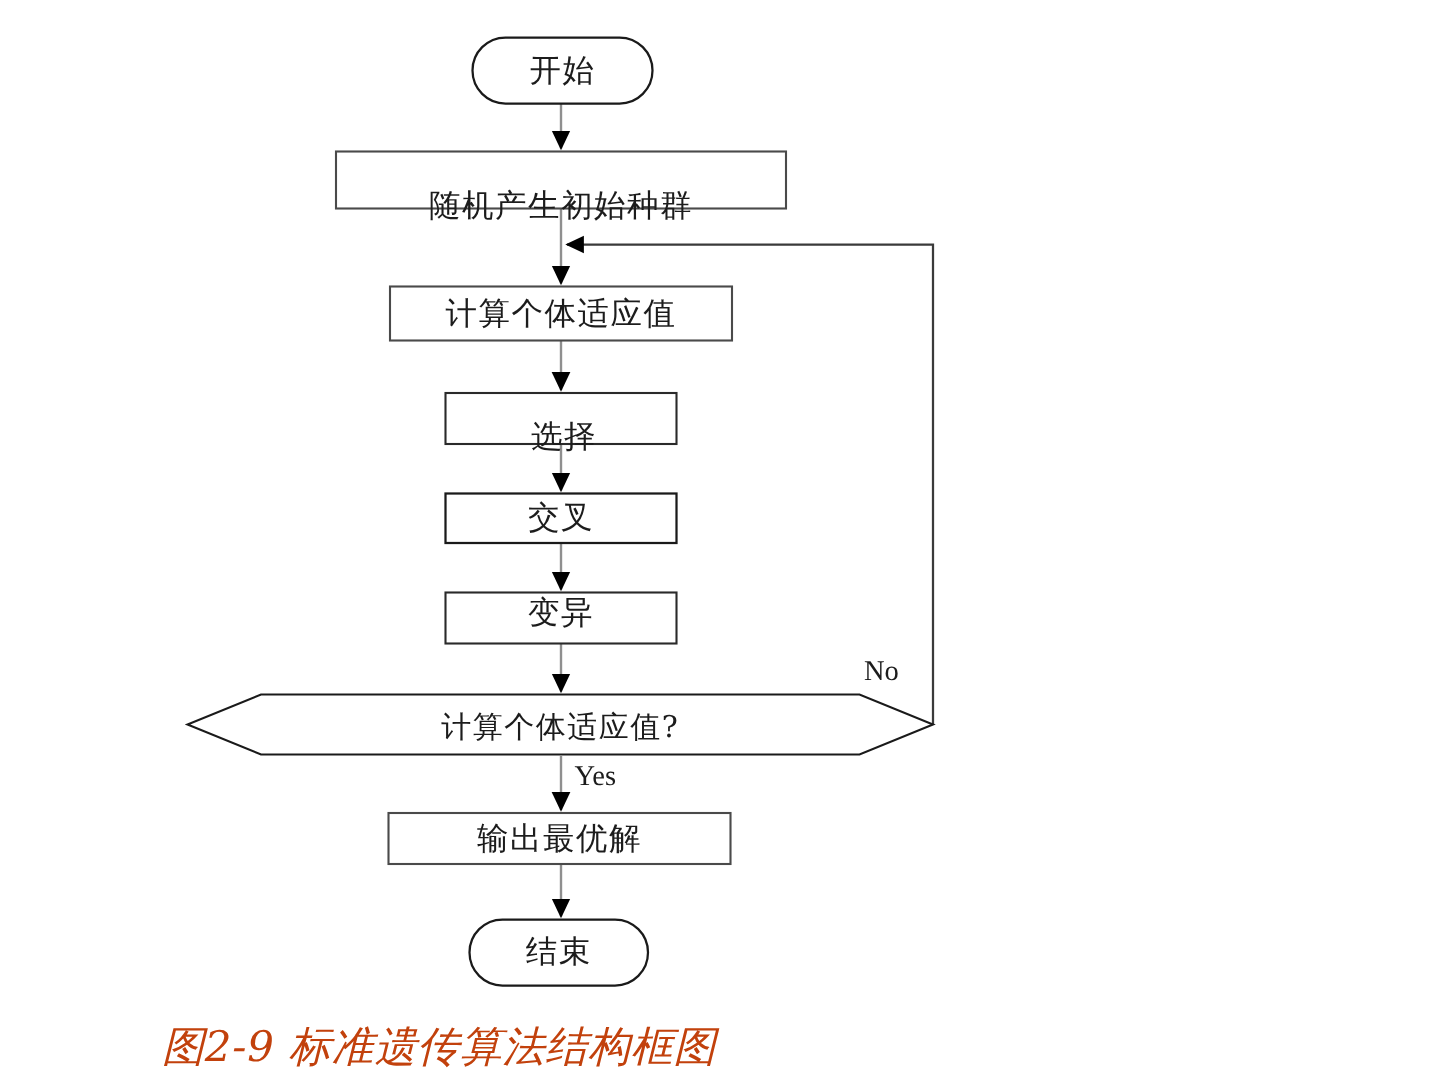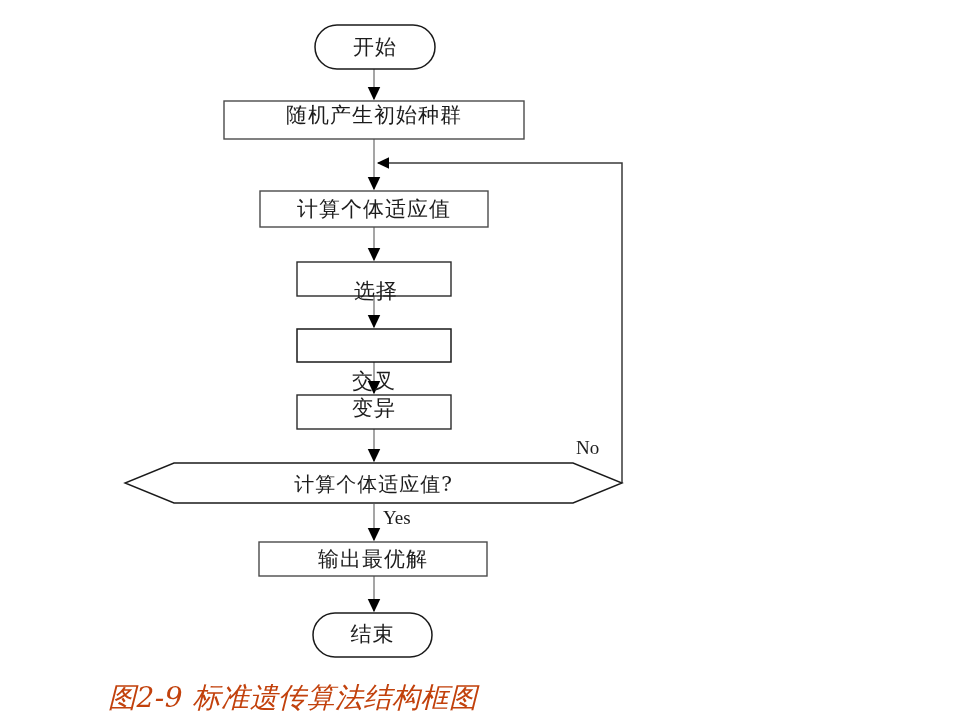--- a/index.html
+++ b/index.html
@@ -109,27 +109,27 @@
 
   <polygon points="174,463 573,463 622,483 573,503 174,503 125,483" fill="#ffffff" stroke="#1a1a1a" stroke-width="1.4"></polygon>
 
   <rect x="259" y="542" width="228" height="34" fill="#ffffff" stroke="#4a4a4a" stroke-width="1.4"></rect>
 
   <rect x="313" y="613" width="119" height="44" rx="22" ry="22" fill="#ffffff" stroke="#1a1a1a" stroke-width="1.5"></rect>
 </svg>
 
 <div class="node-label cjk-22" style="left:315px; top:25px; width:120px; height:44px;">开始</div>
 
-<div class="node-label cjk-22" style="left:224px; top:96px; width:300px; height:38px;">随机产生初始种群</div>
+<div class="node-label cjk-22" style="left:224px; top:118px; width:300px; height:38px;">随机产生初始种群</div>
 
 <div class="node-label cjk-22" style="left:260px; top:191px; width:228px; height:36px;">计算个体适应值</div>
 
 <div class="node-label cjk-22" style="left:297px; top:274px; width:138px; height:34px;margin-left:10px;">选择</div>
 
-<div class="node-label cjk-22" style="left:297px; top:329px; width:154px; height:33px;margin-top:36px;">交叉</div>
+<div class="node-label cjk-22" style="left:297px; top:329px; width:154px; height:33px;">交叉</div>
 
 <div class="node-label cjk-22" style="left:297px; top:395px; width:154px; height:27px;">变异</div>
 
 <div class="node-label cjk-21" style="left:125px; top:463px; width:497px; height:41px;">计算个体适应值?</div>
 
 <div class="node-label cjk-22" style="left:259px; top:542px; width:228px; height:34px;">输出最优解</div>
 
 <div class="node-label cjk-22" style="left:313px; top:613px; width:119px; height:43px;">结束</div>
 
 <div class="edge-label" style="left:576px; top:437px;">No</div>

